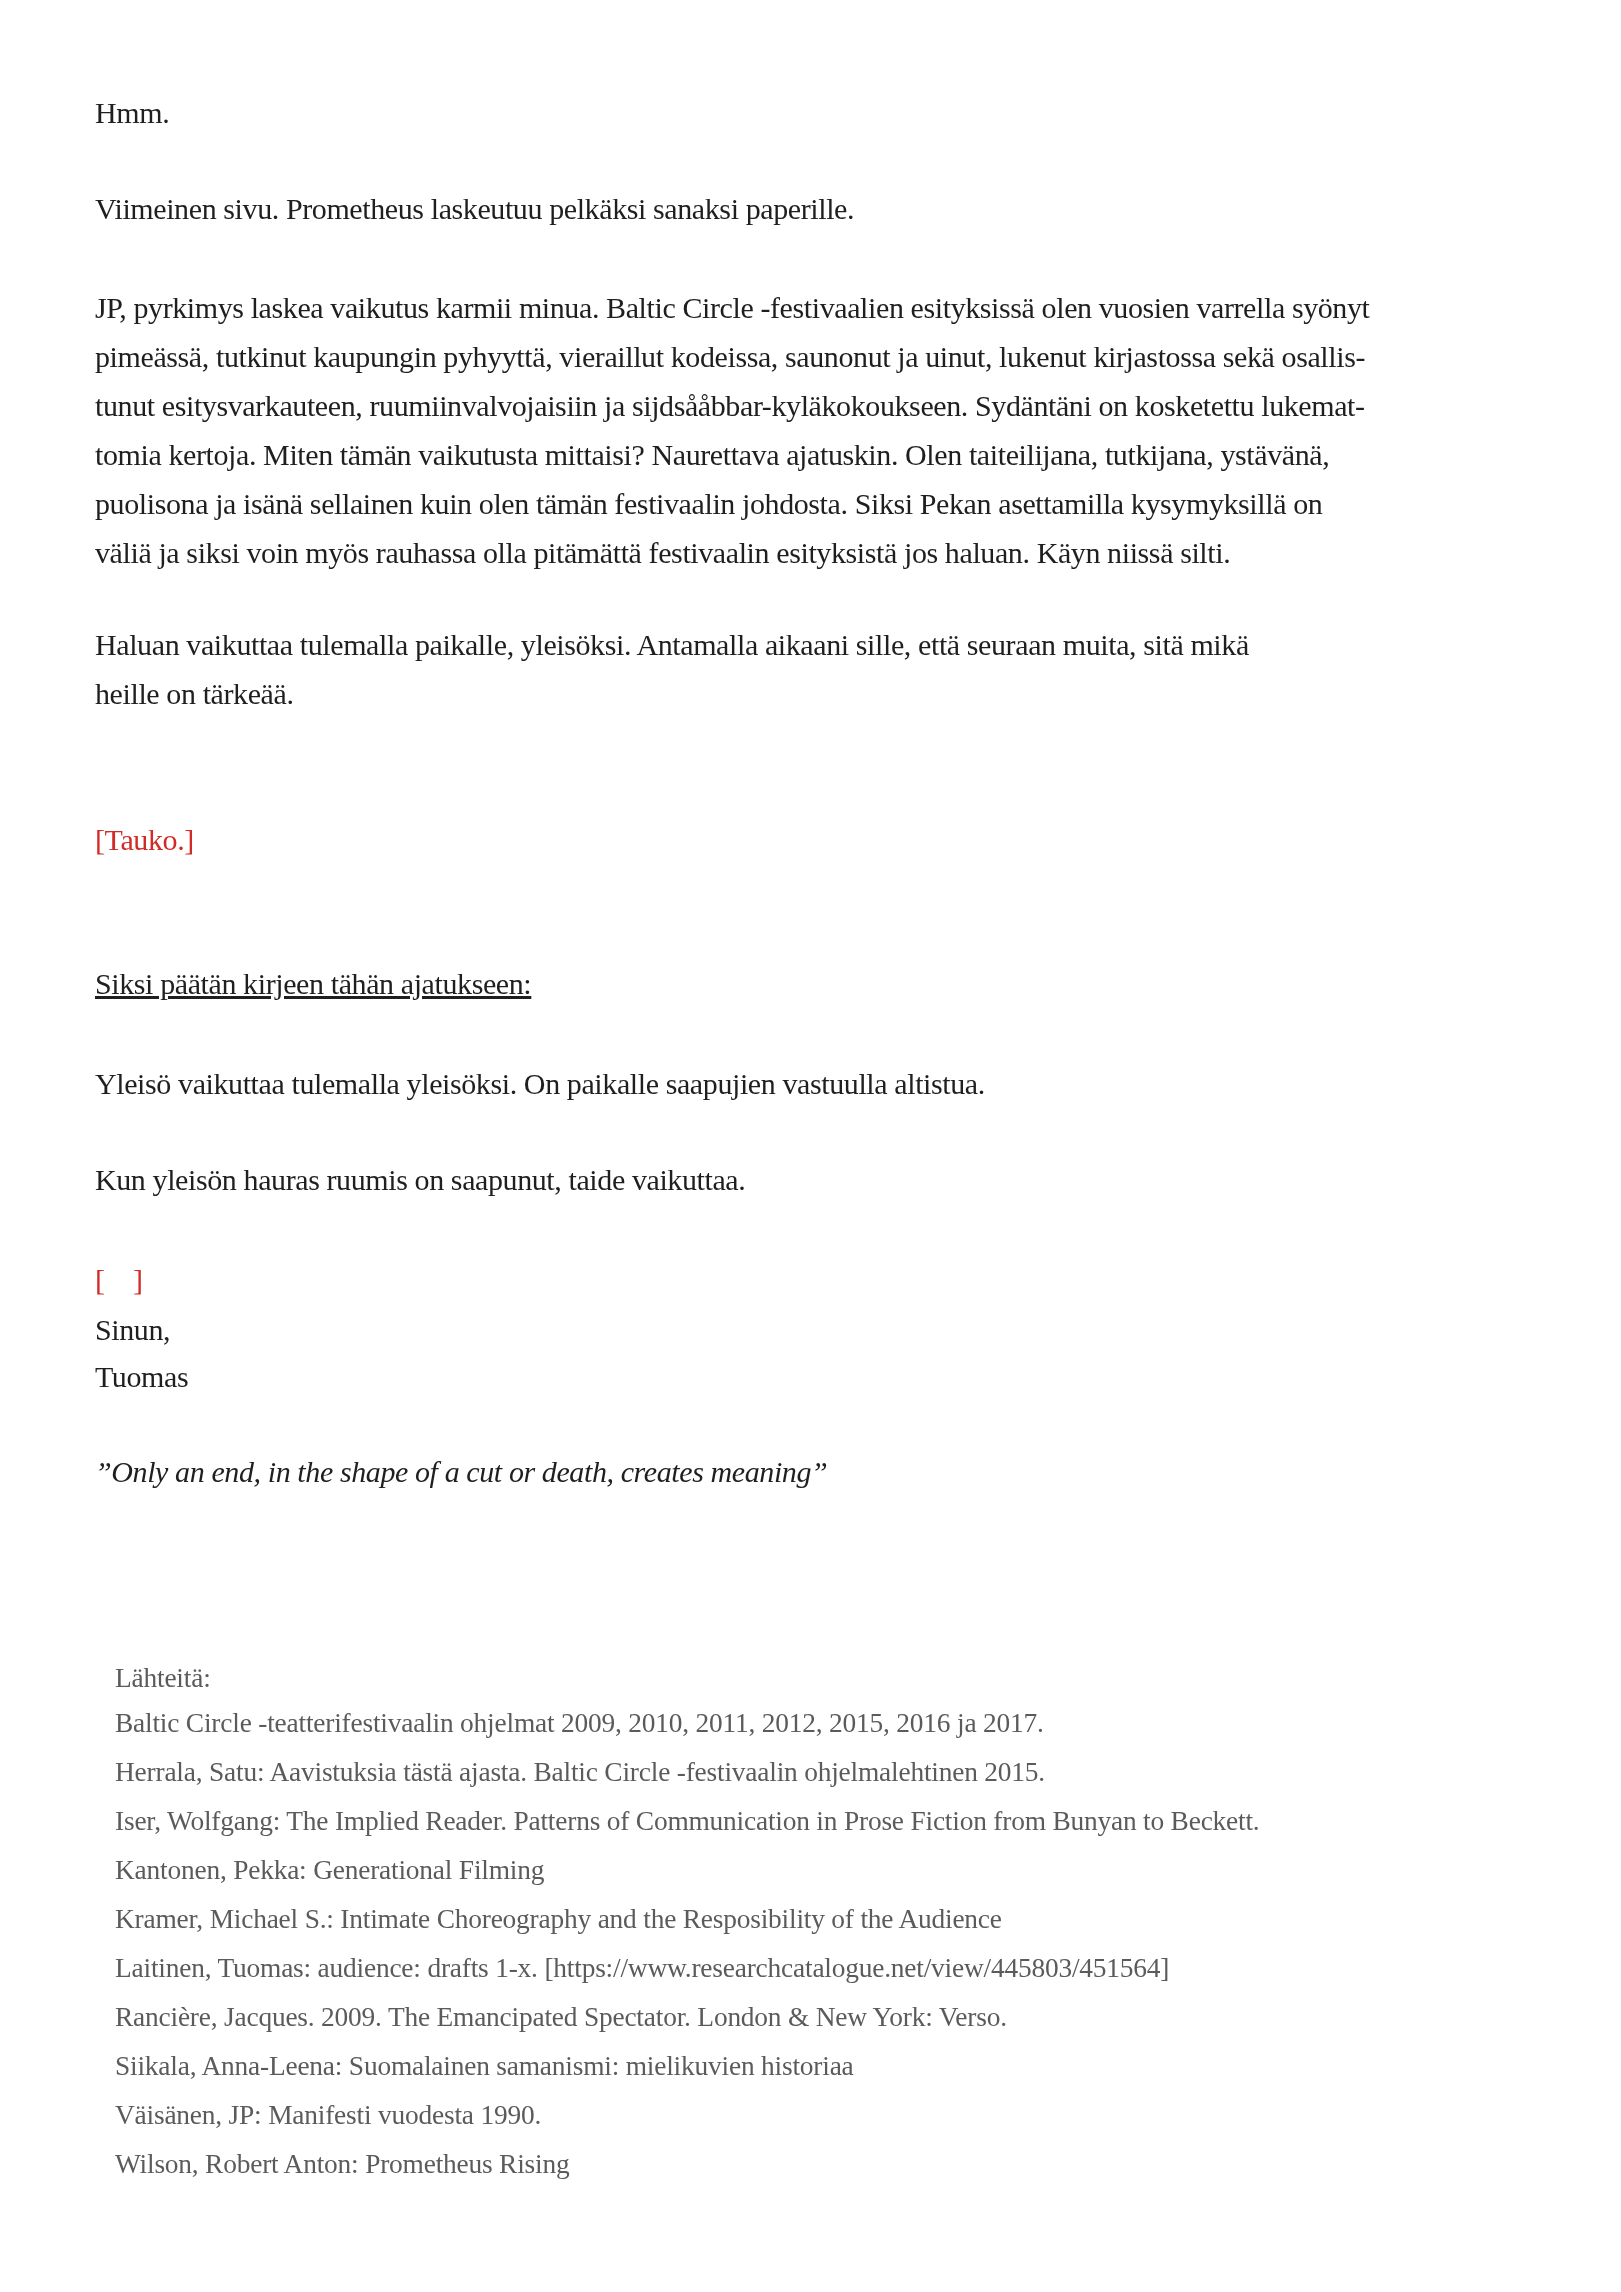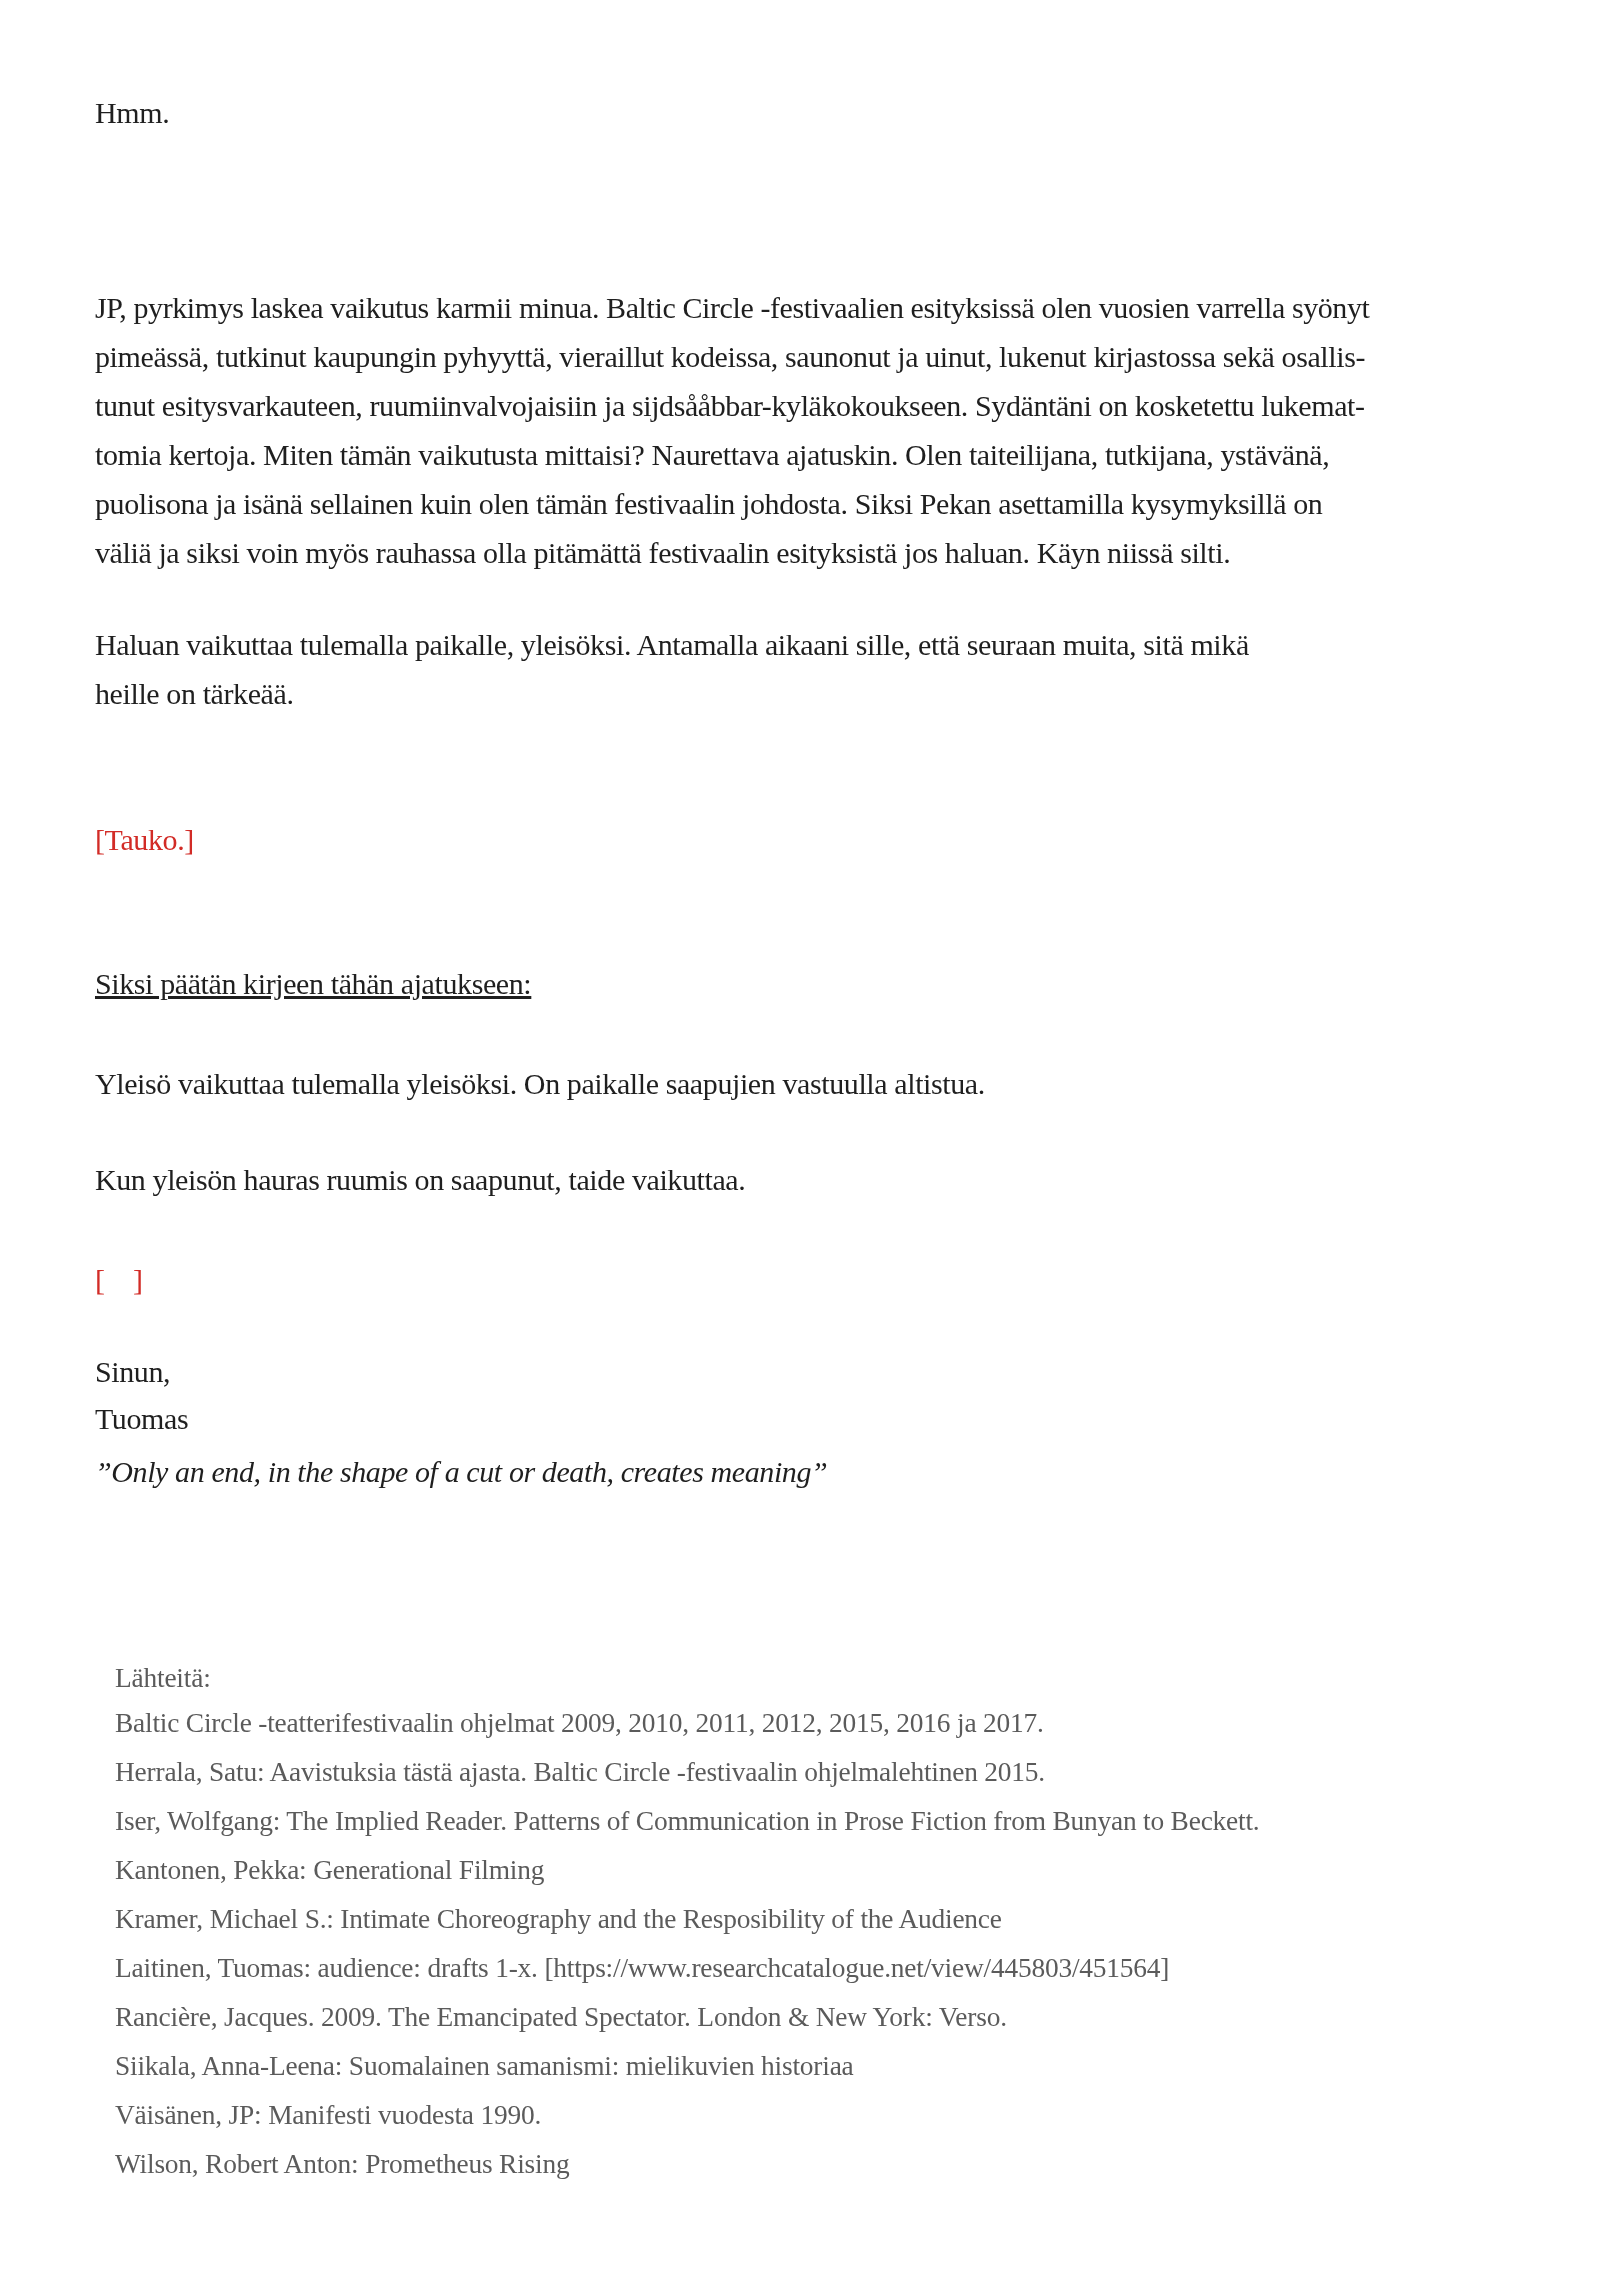--- a/index.html
+++ b/index.html
@@ -34,32 +34,33 @@
   
   .y-hmm        { top: 88px; }
   .y-viimeinen  { top: 184px; }
   .y-jp         { top: 283px; }
   .y-haluan     { top: 620px; }
   .y-tauko      { top: 815px; }
   .y-siksi      { top: 959px; text-decoration: underline; }
   .y-yleiso     { top: 1059px; }
   .y-kun        { top: 1155px; }
   .y-brackets   { top: 1255px; }
-  .y-signature  { top: 1348px; }
+  .y-signature  { top: 1306px; }
   .y-quote      { top: 1447px; }
   .y-refhead    { top: 1654px; }
   .y-reflist    { top: 1699px; }
 </style>
 </head>
 <body>
 
 <div class="page">
 
   <div class="para y-hmm">Hmm.</div>
 
+  <div class="para y-viimeinen">Viimeinen sivu. Prometheus laskeutuu pelkäksi sanaksi paperille.</div>
 
   <div class="para y-jp">JP, pyrkimys laskea vaikutus karmii minua. Baltic Circle -festivaalien esityksissä olen vuosien varrella syönyt
 pimeässä, tutkinut kaupungin pyhyyttä, vieraillut kodeissa, saunonut ja uinut, lukenut kirjastossa sekä osallis-
 tunut esitysvarkauteen, ruumiinvalvojaisiin ja sijdsååbbar-kyläkokoukseen. Sydäntäni on kosketettu lukemat-
 tomia kertoja. Miten tämän vaikutusta mittaisi? Naurettava ajatuskin. Olen taiteilijana, tutkijana, ystävänä,
 puolisona ja isänä sellainen kuin olen tämän festivaalin johdosta. Siksi Pekan asettamilla kysymyksillä on
 väliä ja siksi voin myös rauhassa olla pitämättä festivaalin esityksistä jos haluan. Käyn niissä silti.</div>
 
   <div class="para y-haluan">Haluan vaikuttaa tulemalla paikalle, yleisöksi. Antamalla aikaani sille, että seuraan muita, sitä mikä
 heille on tärkeää.</div>

